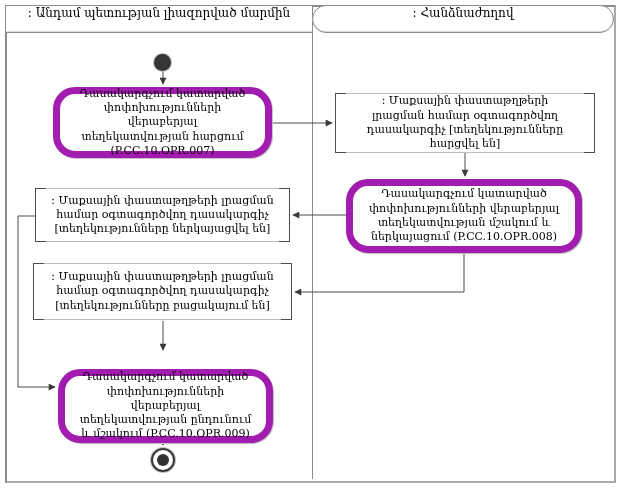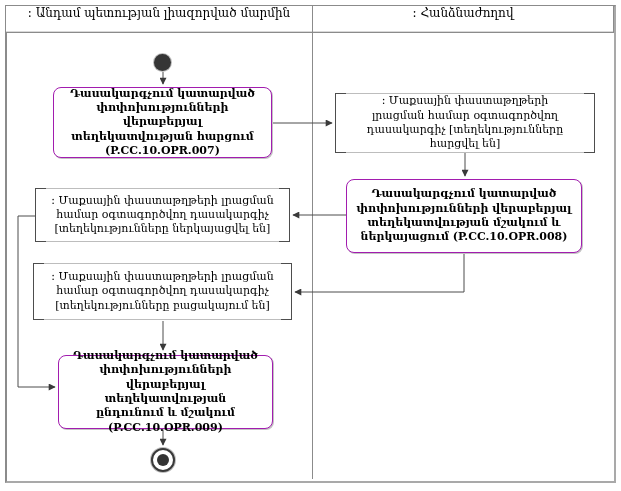--- a/index.html
+++ b/index.html
@@ -21,23 +21,22 @@
   }
   .lane-divider{
     position:absolute;left:312px;top:31px;width:1px;height:448px;background:#8b8b8b;
   }
   .node{
     position:absolute;background:#ffffff;
     display:flex;align-items:center;justify-content:center;
     text-align:center;font-size:11px;line-height:1.3;
   }
   .act{
-    border:1px solid #a21caf;border-radius:8px;
+    border:7px solid #a21caf;border-radius:22px;
     box-shadow:1px 1px 0 #c4c4c4;
-    font-weight:bold;
   }
   .obj{
     border-left:1px solid #4d4d4d;border-right:1px solid #4d4d4d;
     border-top:1px solid #bdbdbd;border-bottom:1px solid #bdbdbd;
   }
   .obj .stub{position:absolute;width:11px;height:1px;background:#4d4d4d;}
   .stub.tl{top:-1px;left:-1px}.stub.tr{top:-1px;right:-1px}
   .stub.bl{bottom:-1px;left:-1px}.stub.br{bottom:-1px;right:-1px}
   .start-node{
     position:absolute;left:154px;top:54px;width:17px;height:17px;
@@ -56,21 +55,21 @@
 </head>
 <body>
 
 <div class="stage">
 
   <div class="frame"></div>
 
   <div class="hdr" style="left:5px;width:306px;">
     <span>: Անդամ պետության լիազորված մարմին</span>
   </div>
-  <div class="hdr" style="left:312px;width:300px;">
+  <div class="hdr" style="left:312px;width:300px;border-radius:14px;">
     <span>: Հանձնաժողով</span>
   </div>
   <div class="lane-divider"></div>
 
   <svg class="connectors" width="621" height="491">
     <defs>
       <marker id="arrowhead" viewBox="0 0 10 10" refX="9" refY="5" markerWidth="8" markerHeight="7" orient="auto-start-reverse">
         <path d="M0,0 L10,5 L0,10 z" fill="#3a3a3a"></path>
       </marker>
     </defs>
@@ -111,21 +110,21 @@
   </div>
 
   <div class="node obj" style="left:33px;top:263px;width:259px;height:57px;padding:2px 12px;box-sizing:border-box;">
     <span class="stub tl"></span>
     <span class="stub tr"></span>
     <span class="stub bl"></span>
     <span class="stub br"></span>
     <span>: Մաքսային փաստաթղթերի լրացման համար օգտագործվող դասակարգիչ [տեղեկությունները բացակայում են]</span>
   </div>
 
-  <div class="node act" style="left:58px;top:355px;width:215px;height:74px;padding:12px 14px;box-sizing:border-box;">
+  <div class="node act" style="left:58px;top:369px;width:215px;height:74px;padding:12px 14px;box-sizing:border-box;">
     <span>Դասակարգչում կատարված փոփոխությունների վերաբերյալ տեղեկատվության ընդունում և մշակում (P.CC.10.OPR.009)</span>
   </div>
 
   <div class="final-node">
     <div class="dot"></div>
   </div>
 
 </div>
 
 </body></html>

